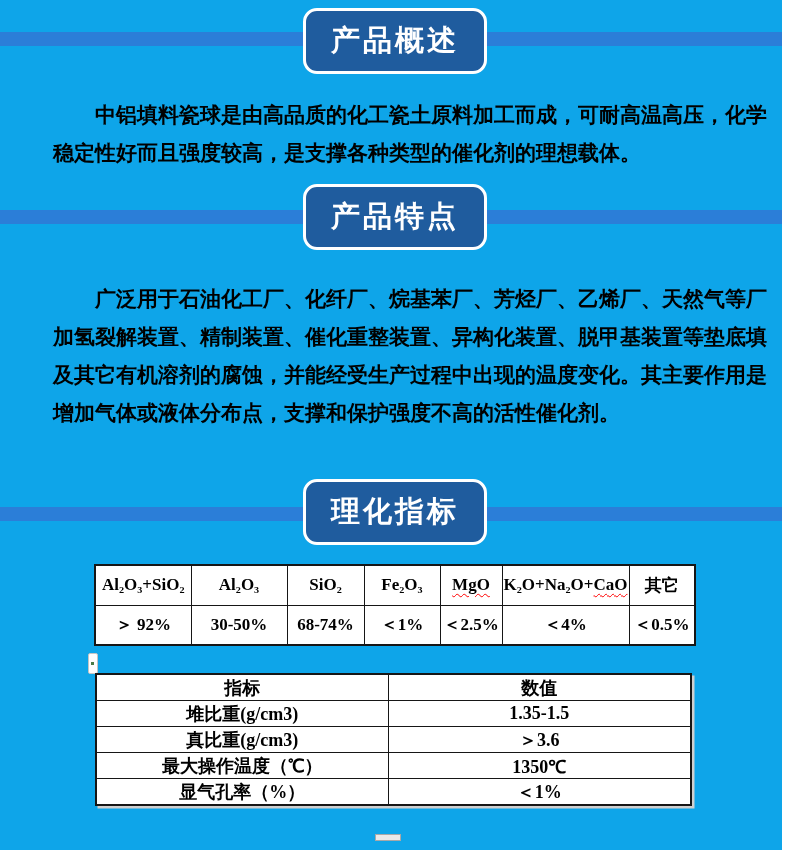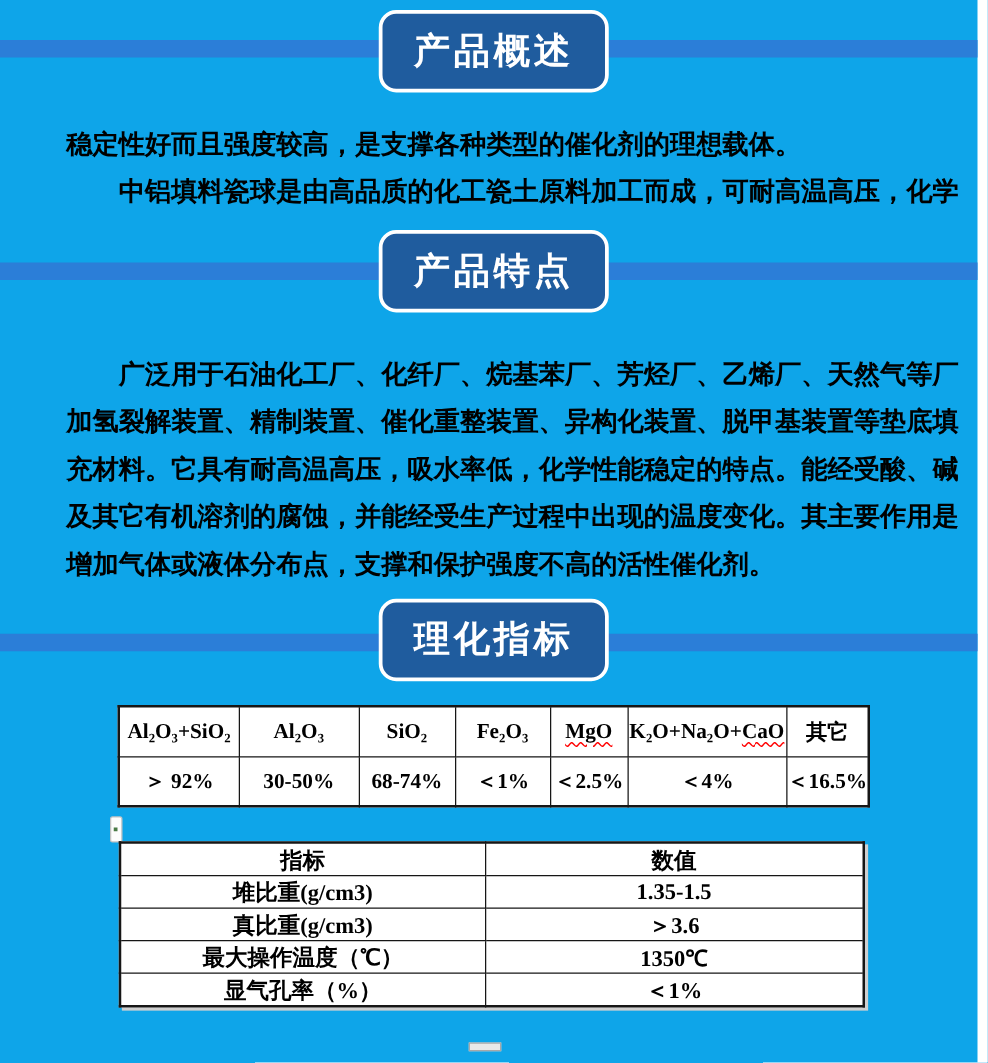--- a/index.html
+++ b/index.html
@@ -50,33 +50,32 @@
 <body>
 
 <div class="page">
 
   <div class="band" style="top:32px"></div>
   <div class="pill" style="top:8px">
     <span>产品概述</span>
   </div>
 
   <div class="para" style="top:96px">
+    <div class="line indent">中铝填料瓷球是由高品质的化工瓷土原料加工而成，可耐高温高压，化学</div>
     <div class="line">稳定性好而且强度较高，是支撑各种类型的催化剂的理想载体。</div>
-    <div class="line indent">中铝填料瓷球是由高品质的化工瓷土原料加工而成，可耐高温高压，化学</div>
   </div>
 
   <div class="band" style="top:210px"></div>
   <div class="pill" style="top:184px">
     <span>产品特点</span>
   </div>
 
   <div class="para" style="top:280px">
     <div class="line indent">广泛用于石油化工厂、化纤厂、烷基苯厂、芳烃厂、乙烯厂、天然气等厂</div>
     <div class="line">加氢裂解装置、精制装置、催化重整装置、异构化装置、脱甲基装置等垫底填</div>
-    <div class="line">充材料。它具有耐高温高压，吸水率低，化学性能稳定的特点。能经受酸、碱</div>
     <div class="line">及其它有机溶剂的腐蚀，并能经受生产过程中出现的温度变化。其主要作用是</div>
     <div class="line">增加气体或液体分布点，支撑和保护强度不高的活性催化剂。</div>
   </div>
 
   <div class="band" style="top:507px"></div>
   <div class="pill" style="top:479px">
     <span>理化指标</span>
   </div>
 
   <table class="tbl chem">
@@ -99,21 +98,21 @@
         <td><span>K₂O+Na₂O+</span><span class="wavy">CaO</span></td>
         <td><span>其它</span><span class="wavy"></span></td>
       </tr>
       <tr>
         <td>＞ 92%</td>
         <td>30-50%</td>
         <td>68-74%</td>
         <td>＜1%</td>
         <td>＜2.5%</td>
         <td>＜4%</td>
-        <td>＜16.5%</td>
+        <td>＜0.5%</td>
       </tr>
     </tbody>
   </table>
 
   <div class="cursor-mark"></div>
 
   <table class="tbl spec">
     <colgroup>
         <col style="width:292px">
         <col style="width:303px">

